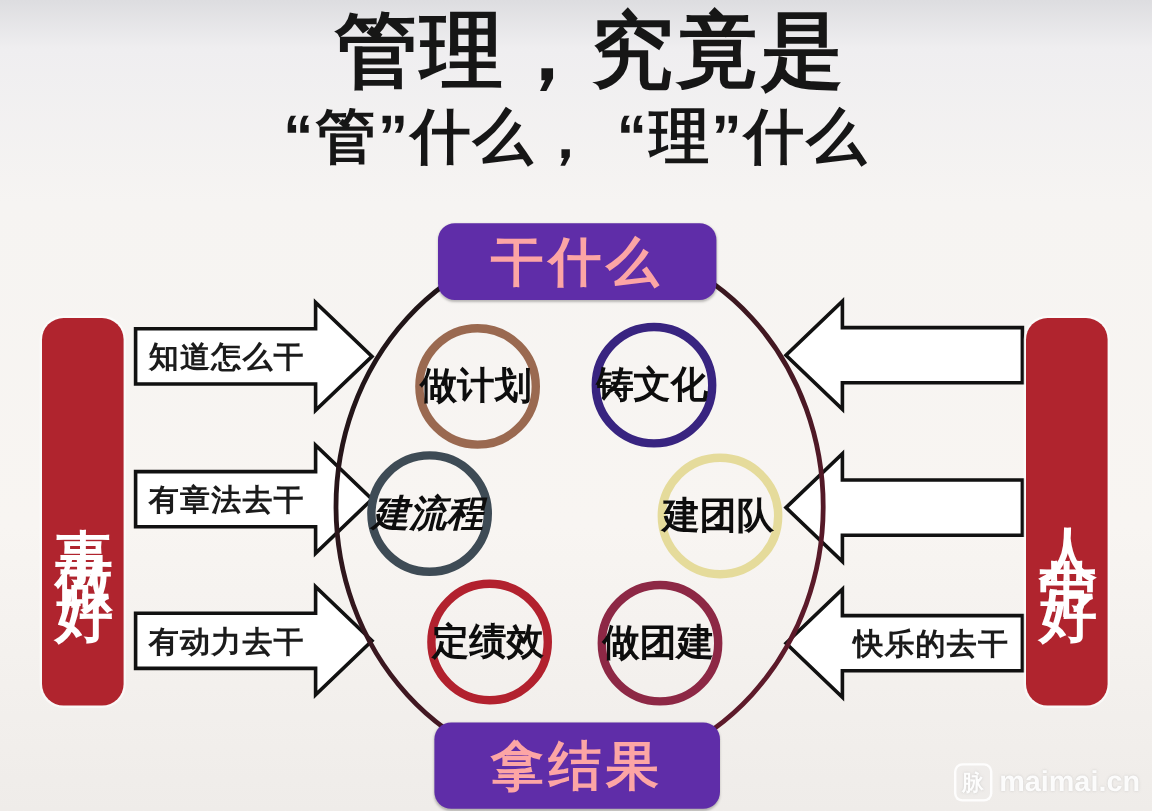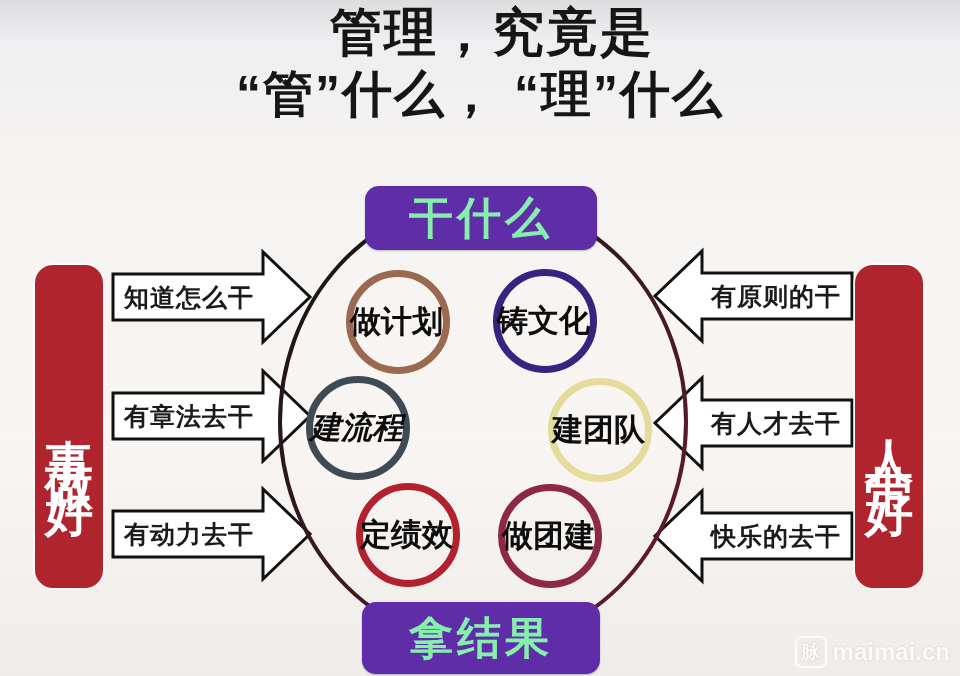--- a/index.html
+++ b/index.html
@@ -14,31 +14,31 @@
     overflow:hidden;
     background:linear-gradient(180deg,#dddde0 0%,#efeef0 6%,#f6f4f2 25%,#f8f5f2 65%,#efece9 100%);
   }
   
   .title{
     position:absolute;left:0;top:2px;width:100%;
     text-align:center;color:#161616;
     font-weight:900;line-height:1.18;
     letter-spacing:2px;
   }
-  .title .l1{font-size:52px;padding-left:24px;}
+  .title .l1{font-size:69px;padding-left:24px;}
   .title .l2{font-size:50px;margin-top:2px;}
   
   svg.shapes{position:absolute;left:0;top:0;z-index:1;}
   
   .pill{
     position:absolute;z-index:3;
     background:#5f2da8;
     border-radius:14px;
     display:flex;align-items:center;justify-content:center;
-    color:#86efac;font-weight:900;font-size:44px;
+    color:#fca5a5;font-weight:900;font-size:44px;
     letter-spacing:4px;
     box-shadow:0 1px 2px rgba(0,0,0,.25);
   }
   .pill.top{left:365px;top:186px;width:232px;height:64px;}
   .pill.bottom{left:362px;top:602px;width:238px;height:72px;}
   
   .vbar{
     position:absolute;z-index:3;
     width:68px;height:323px;top:265px;
     background:#b0242e;
@@ -145,22 +145,20 @@
     <span>定绩效</span>
   </div>
   <div class="circle" style="left: 498px; top: 484px; border-color: rgb(141, 40, 69);">
     <span>做团建</span>
   </div>
 
   <div class="arrow-label" style="left:118px;top:280px;width:142px;">知道怎么干</div>
   <div class="arrow-label" style="left:118px;top:399px;width:142px;">有章法去干</div>
   <div class="arrow-label" style="left:118px;top:517px;width:142px;">有动力去干</div>
 
-  <div class="arrow-label" style="left:704px;top:279px;width:144px;">有原则的干</div>
-  <div class="arrow-label" style="left:704px;top:406px;width:144px;">有人才去干</div>
   <div class="arrow-label" style="left:704px;top:519px;width:144px;">快乐的去干</div>
 
   <div class="watermark">
     <span class="wm-badge">脉</span>
     <span>maimai.cn</span>
   </div>
 
 </div>
 
 </body></html>

